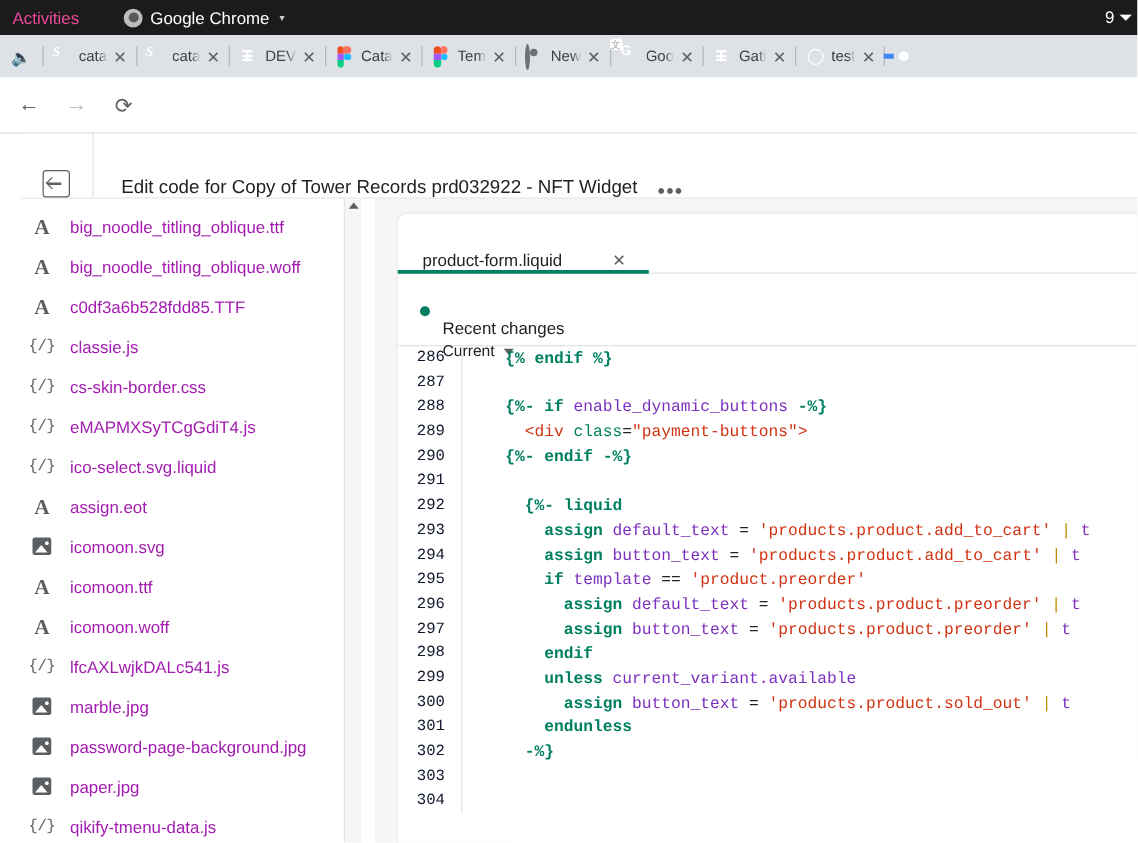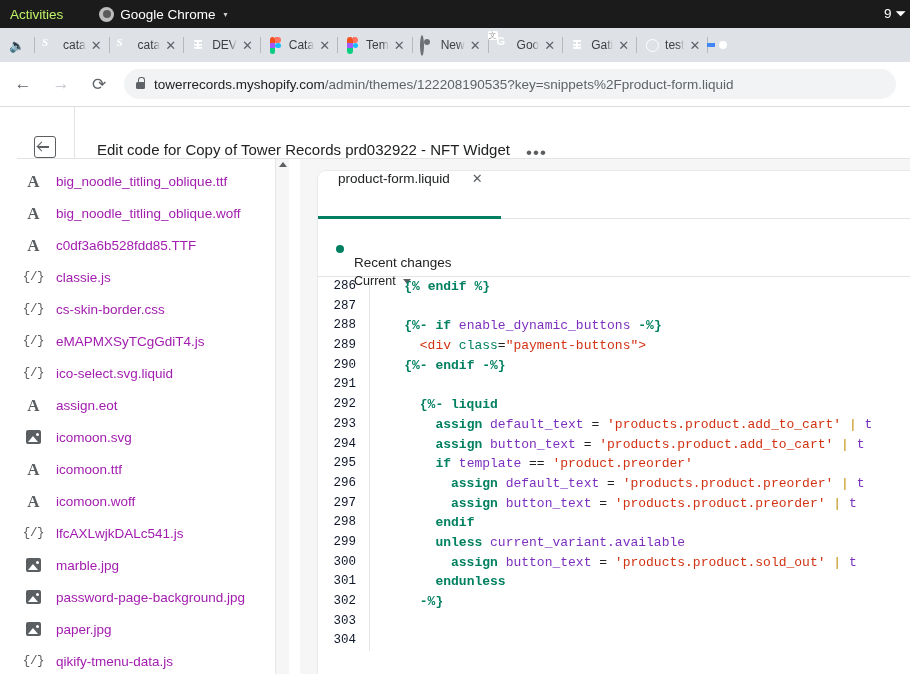--- a/index.html
+++ b/index.html
@@ -11,21 +11,21 @@
   }
 
   
   .gnome-bar {
     height: 28px; width: 910px;
     background: #1b1b1b;
     display: flex; align-items: center;
     color: #e8e8e8; font-size: 13px;
     position: relative;
   }
-  .gnome-activities { margin-left: 10px; font-size: 13.5px; color: #bef264; }
+  .gnome-activities { margin-left: 10px; font-size: 13.5px; color: #ec4899; }
   .gnome-app { display: flex; align-items: center; gap: 6px; margin-left: 36px; }
   .gnome-app-icon {
     width: 15px; height: 15px; border-radius: 50%;
     background: #bdbdbd; position: relative;
     display: inline-block;
   }
   .gnome-app-icon::after {
     content: ""; position: absolute; left: 3.5px; top: 3.5px;
     width: 8px; height: 8px; border-radius: 50%;
     background: #5a5a5a;
@@ -276,21 +276,21 @@
     background: #ffffff; border-radius: 8px 8px 0 0;
     width: 900px; height: 510px;
     box-shadow: 0 0 0 1px rgba(0,0,0,0.05);
     overflow: hidden; position: relative;
   }
   .tabbar {
     height: 48px; display: flex; align-items: stretch;
     border-bottom: 1px solid #e1e3e5;
   }
   .ed-tab {
-    display: flex; align-items: flex-start; gap: 22px;
+    display: flex; align-items: flex-end; gap: 40px;
     padding: 0 18px 0 20px;
     border-bottom: 3px solid #008060;
     margin-bottom: -1px;
   }
   .ed-tab-label { font-size: 13.5px; color: #202223; }
   .ed-tab-close { font-size: 13px; color: #5c5f62; }
 
   .recent-bar {
     height: 58px; padding: 8px 0 0 18px;
     border-bottom: 1px solid #e1e3e5;
@@ -428,24 +428,20 @@
 
   <div class="tab tab-last">
     <span class="tab-fav"><span class="fav-google"></span></span>
   </div>
 </div>
 
 <div class="toolbar">
   <div class="nav-btn">←</div>
   <div class="nav-btn disabled">→</div>
   <div class="nav-btn">⟳</div>
-  <div class="omnibox">
-    <span class="lock-icon"></span>
-    <span class="url-text"><span class="url-host">towerrecords.myshopify.com</span><span>/admin/themes/122208190535?key=snippets%2Fproduct-form.liquid</span></span>
-  </div>
 </div>
 
 <div class="admin-header">
   <div class="exit-btn"></div>
   <div class="hdr-divider"></div>
   <div class="admin-title">Edit code for Copy of Tower Records prd032922 - NFT Widget</div>
   <div class="admin-more">•••</div>
 </div>
 
 <div class="workspace">

